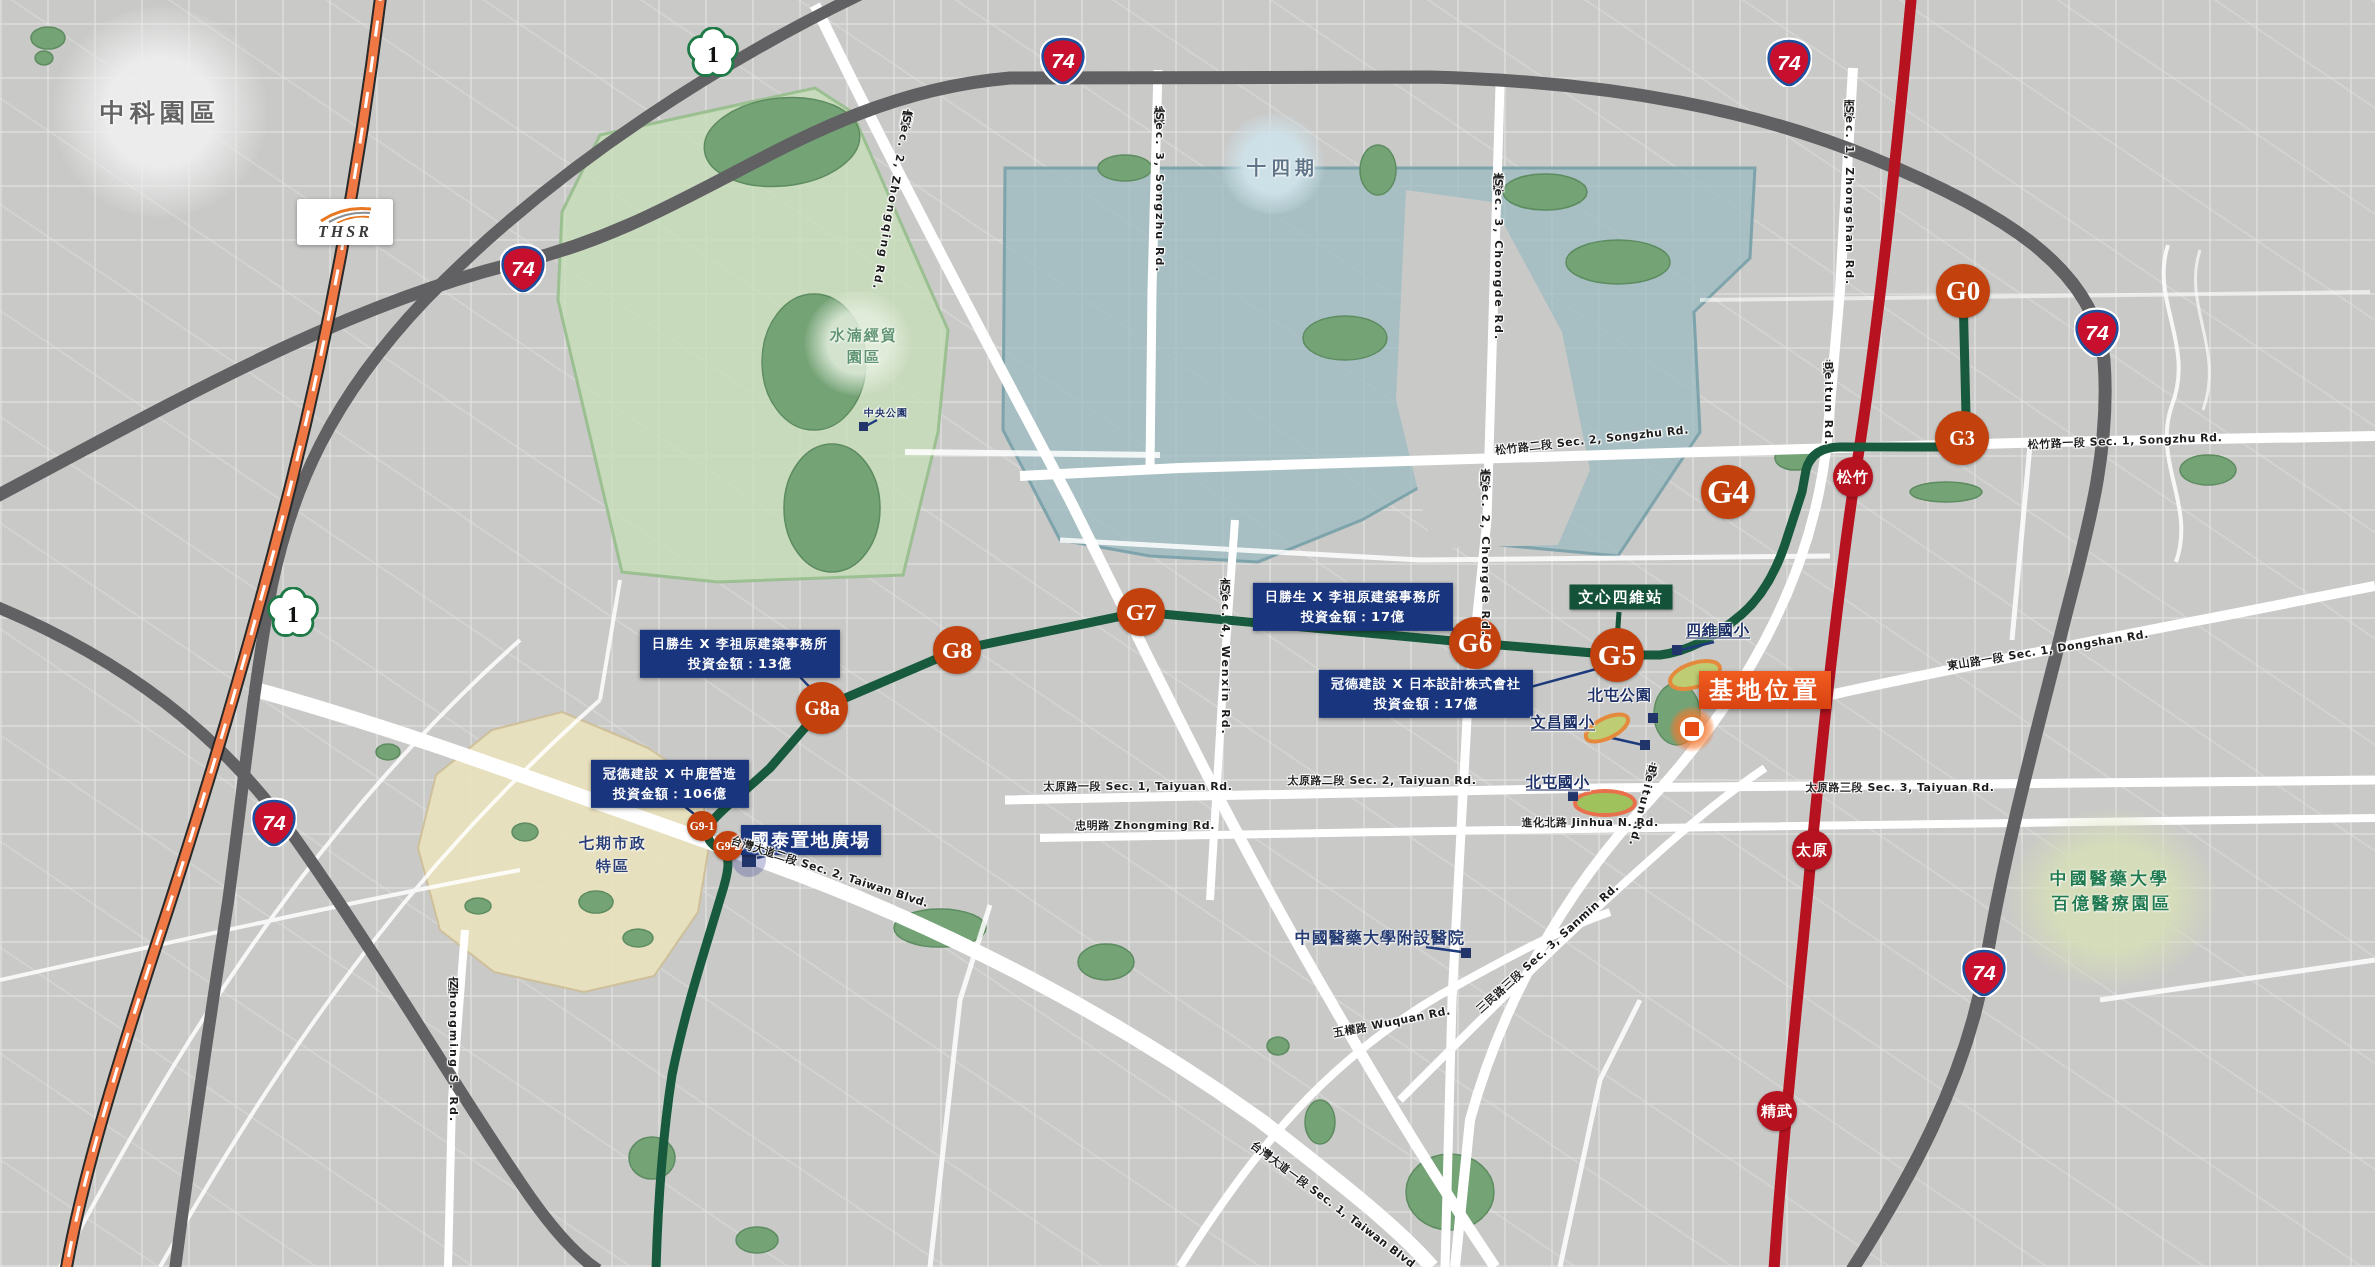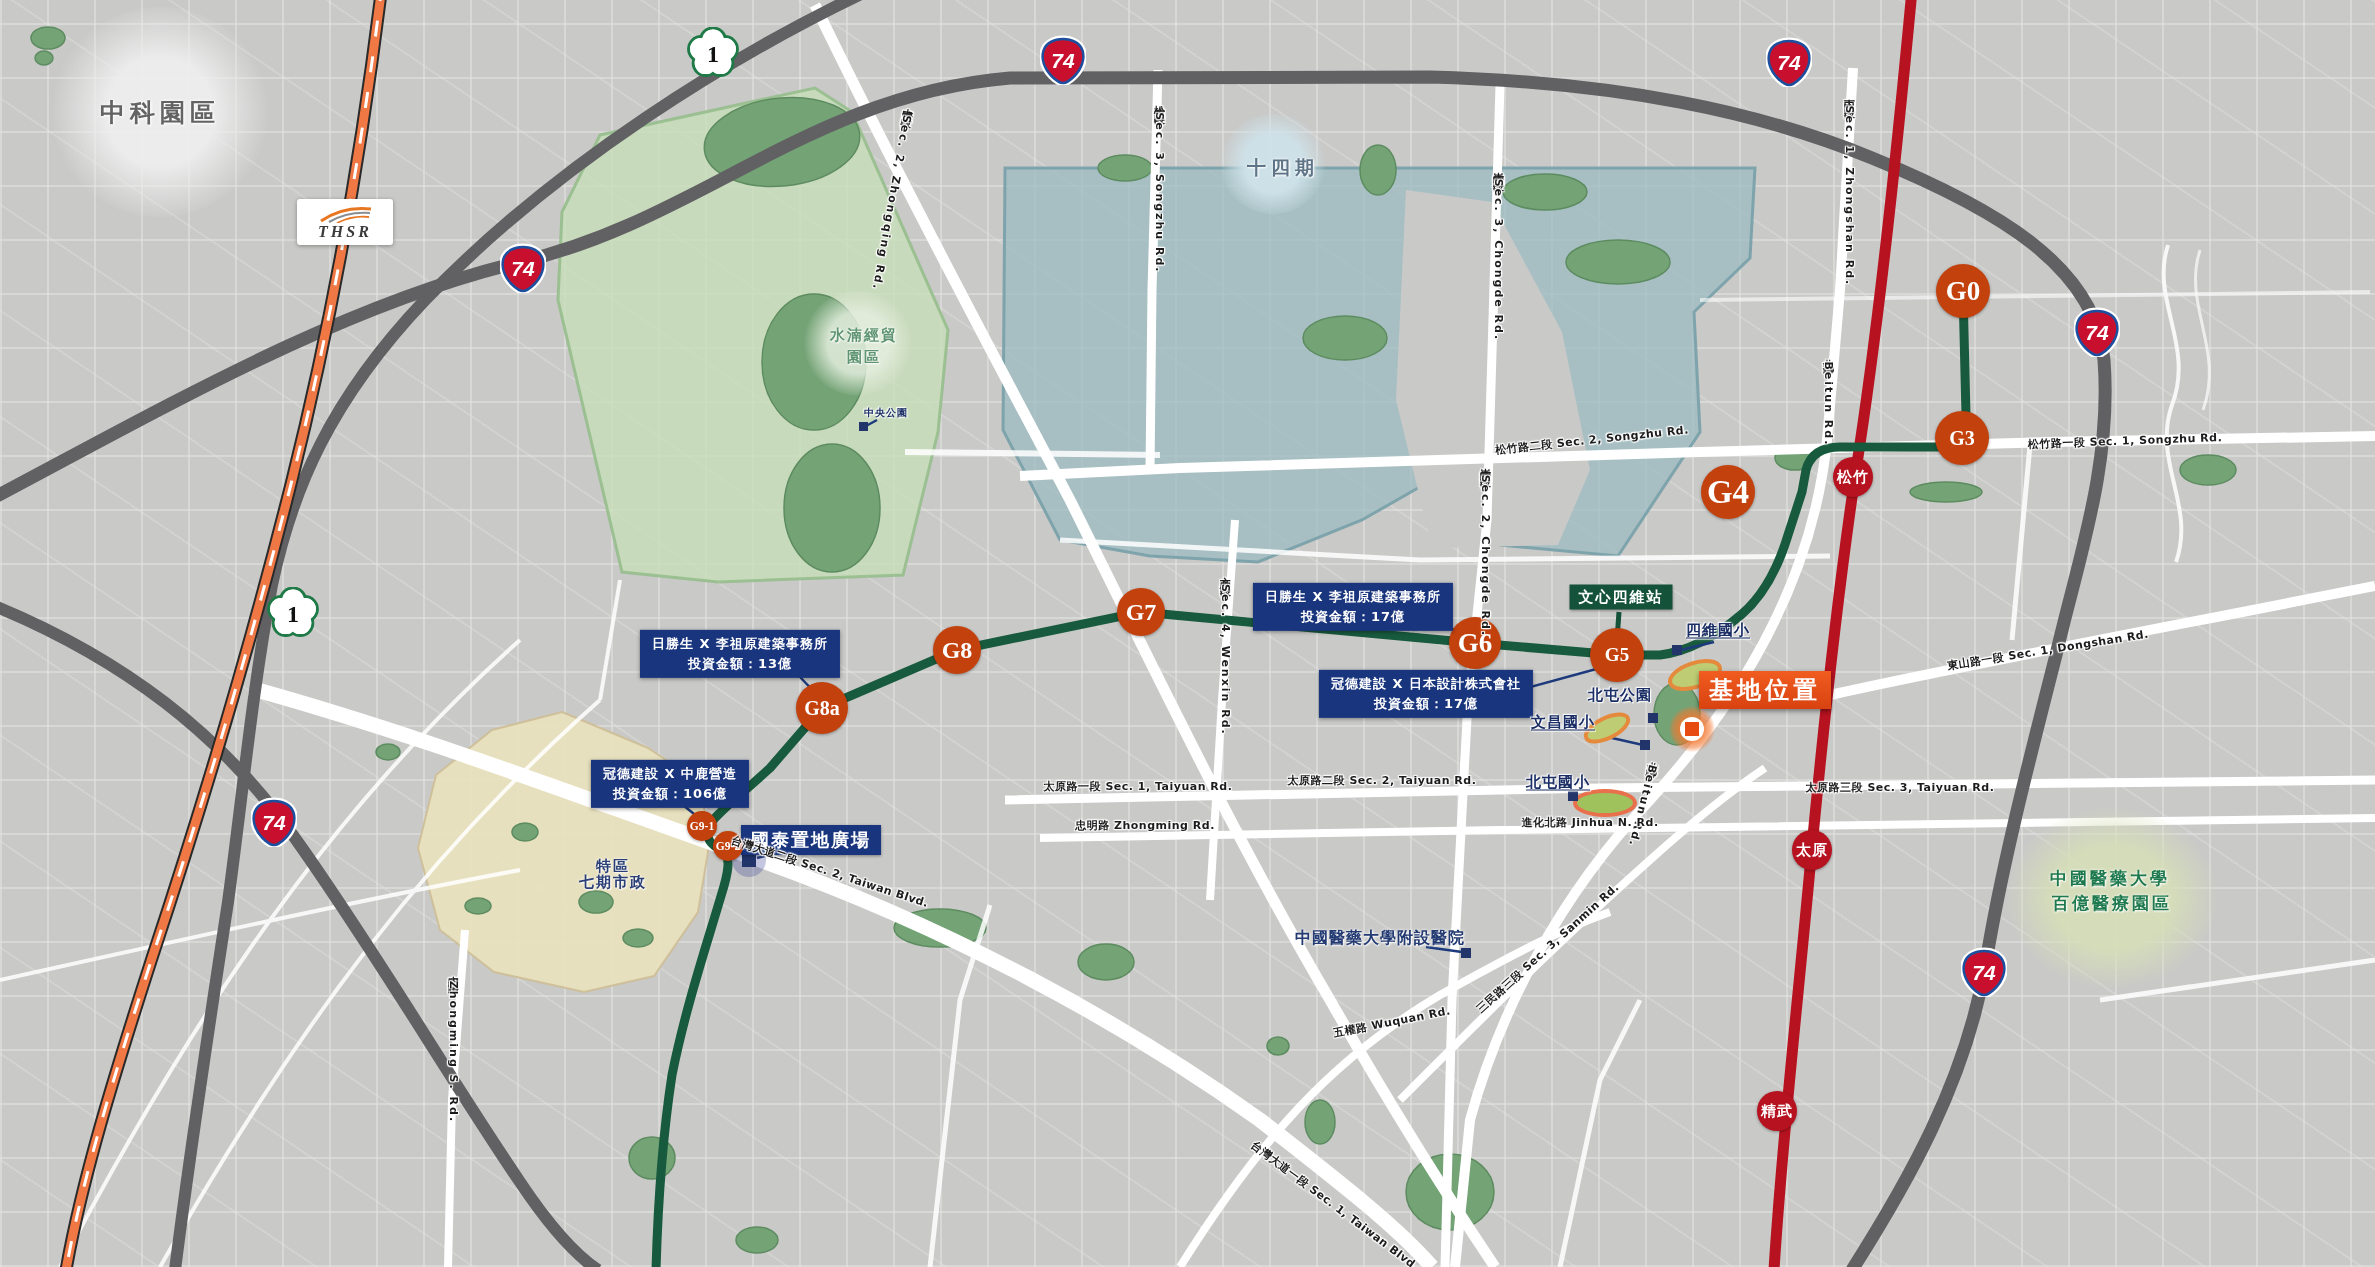--- a/index.html
+++ b/index.html
@@ -205,21 +205,21 @@
     <div class="halo halo-14"></div>
     <div class="halo halo-cmu"></div>
   </div>
 
   <div class="markers" id="markers">
 
     <div class="area-label l-zhongke" style="left:160px;top:112px">中科園區</div>
     <div class="area-label l-14" style="left:1283px;top:168px">十四期</div>
     <div class="area-label l-shuinan" style="left:864px;top:335px">水湳經貿</div>
     <div class="area-label l-shuinan" style="left:864px;top:357px">園區</div>
-    <div class="area-label l-7th" style="left:613px;top:882px">七期市政</div>
+    <div class="area-label l-7th" style="left:613px;top:843px">七期市政</div>
     <div class="area-label l-7th" style="left:613px;top:866px">特區</div>
     <div class="area-label l-hosp" style="left:1380px;top:938px">中國醫藥大學附設醫院</div>
     <div class="area-label l-cmupark" style="left:2110px;top:878px">中國醫藥大學</div>
     <div class="area-label l-cmupark" style="left:2112px;top:903px">百億醫療園區</div>
 
     <div class="thsr-box" style="left:345px;top:222px">
       <svg width="56" height="18" viewBox="0 0 56 18">
         <path d="M4,16 C20,5 36,2 54,4" stroke="#e87722" stroke-width="3" fill="none"></path>
         <path d="M12,17 C26,9 40,7 53,8" stroke="#8a8f94" stroke-width="2.2" fill="none"></path>
         <path d="M20,18 C32,12 44,11 52,12" stroke="#e87722" stroke-width="1.8" fill="none"></path>
@@ -231,21 +231,21 @@
     <div class="cathaybox" style="left:811px;top:840px">國泰置地廣場</div>
     <div class="sitebox" style="left:1765px;top:690px">基地位置</div>
     <div class="site-marker" style="left:1692px;top:729px">
       <span class="sm-ring">
           <span class="sm-core"></span>
         </span>
     </div>
   <div class="st" style="left: 1963px; top: 291px; height: 54px; width: 54px; font-size: 27px;">G0</div>
       <div class="st" style="left: 1962px; top: 438px; height: 54px; width: 54px; font-size: 20px;">G3</div>
       <div class="st" style="left: 1728px; top: 492px; height: 54px; width: 54px; font-size: 33px;">G4</div>
-      <div class="st" style="left: 1617px; top: 655px; height: 54px; width: 54px; font-size: 19px;">G5</div>
+      <div class="st" style="left: 1617px; top: 655px; height: 54px; width: 54px; font-size: 30px;">G5</div>
       <div class="st" style="left: 1475px; top: 643px; height: 52px; width: 52px; font-size: 27px;">G6</div>
       <div class="st" style="left: 1141px; top: 612px; height: 48px; width: 48px; font-size: 24px;">G7</div>
       <div class="st" style="left: 957px; top: 650px; height: 48px; width: 48px; font-size: 24px;">G8</div>
       <div class="st" style="left: 822px; top: 708px; height: 52px; width: 52px; font-size: 20px;">G8a</div>
       <div class="st" style="left: 702px; top: 826px; height: 30px; width: 30px; font-size: 11.5px;">G9-1</div>
       <div class="st" style="left: 728px; top: 846px; height: 30px; width: 30px; font-size: 11.5px;">G9-2</div>
       <div class="st red" style="left: 1853px; top: 477px; height: 40px; width: 40px; font-size: 15px;">松竹</div>
       <div class="st red" style="left: 1812px; top: 850px; height: 40px; width: 40px; font-size: 15px;">太原</div>
       <div class="st red" style="left: 1777px; top: 1111px; height: 40px; width: 40px; font-size: 15px;">精武</div>
       <svg class="shld" width="46" height="50" viewBox="-23 -25 46 50" style="left: 1063px; top: 60px;">

